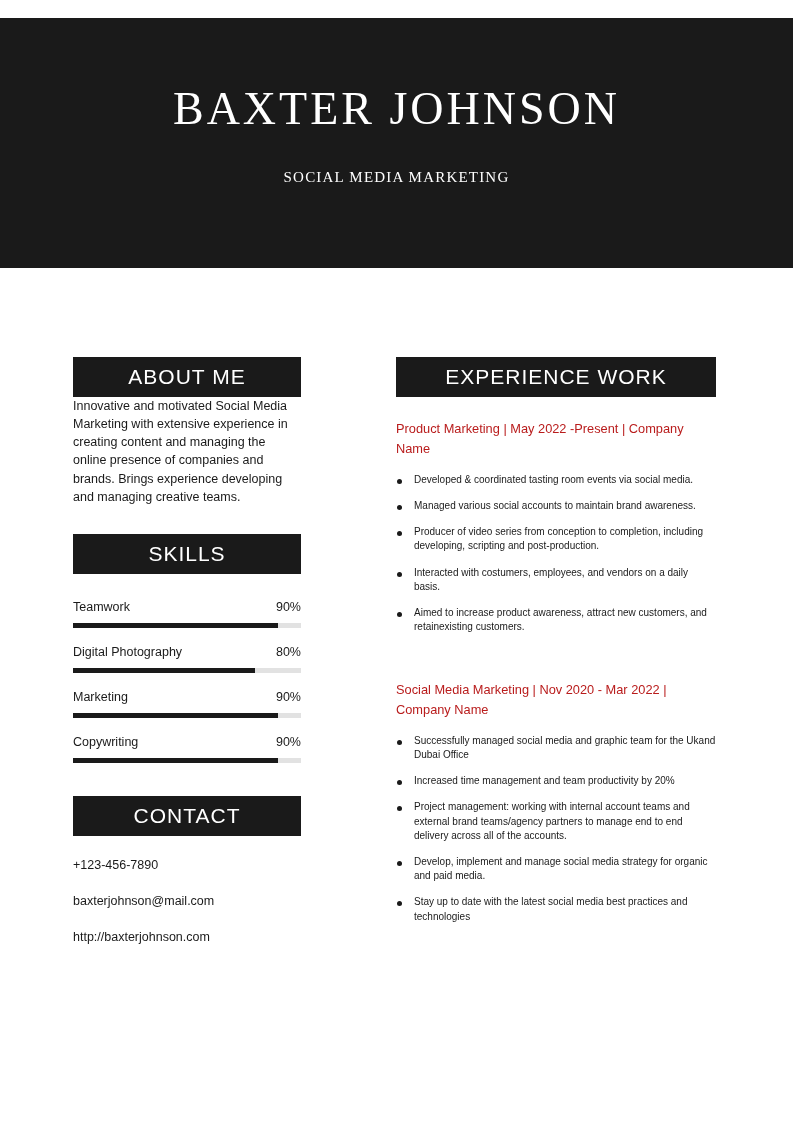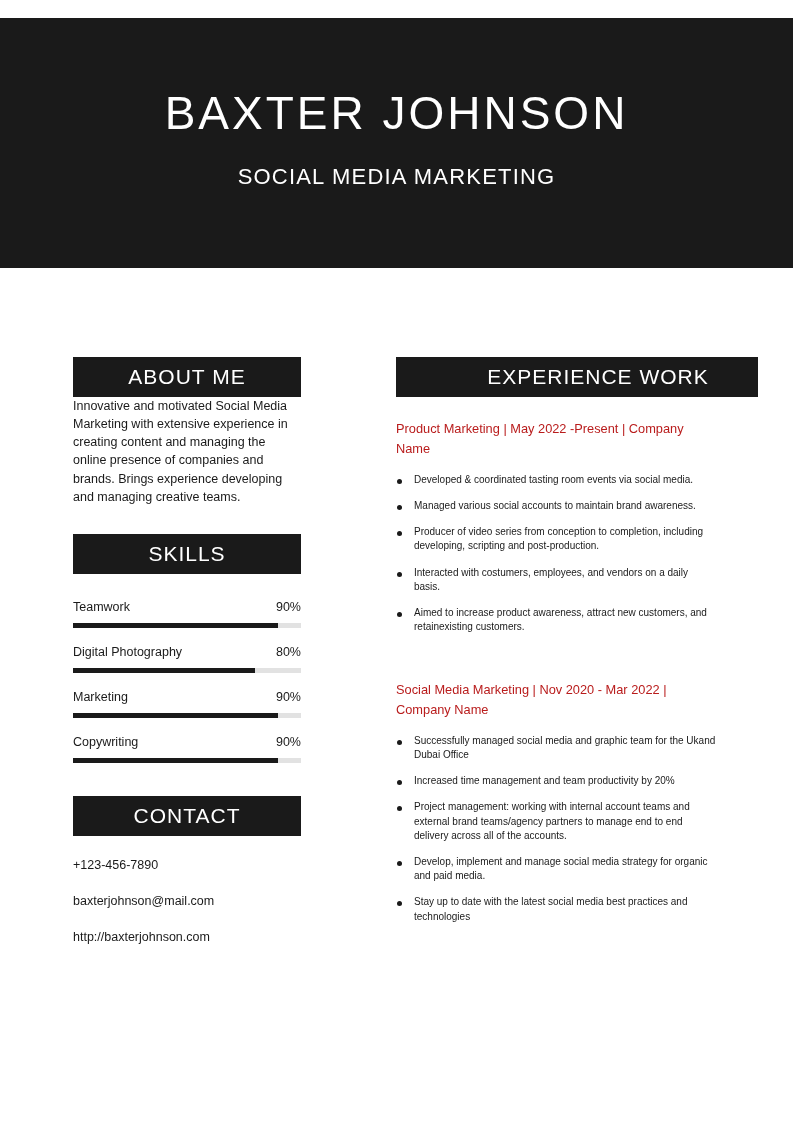--- a/index.html
+++ b/index.html
@@ -26,37 +26,38 @@
     position: absolute;
     left: 0;
     top: 18px;
     width: 793px;
     height: 250px;
     background: #1a1a1a;
     display: flex;
     flex-direction: column;
     align-items: center;
     justify-content: center;
+    font-family: Liberation Serif, serif;
   }
   .header-name {
     color: #ffffff;
     font-size: 46px;
     letter-spacing: 3px;
     font-weight: 400;
     line-height: 1.1;
     text-align: center;
     margin: 0 0 18px 0;
   }
   .header-role {
     color: #ffffff;
-    font-size: 22px;
+    font-size: 15px;
     letter-spacing: 1.2px;
     font-weight: 400;
     text-align: center;
-    margin: 8px;
+    margin: 16px;
   }
 
   
   .left-col {
     position: absolute;
     left: 73px;
     top: 357px;
     width: 228px;
   }
   .right-col {
@@ -71,21 +72,20 @@
     background: #1a1a1a;
     color: #ffffff;
     text-align: center;
     font-size: 21px;
     letter-spacing: 1px;
     padding: 8px 0 9px 0;
     line-height: 1.1;
   }
   .section-bar.wide {
     width: 320px;
-    padding-left: 42px;
   }
 
   
   .about-text {
     font-size: 12.5px;
     line-height: 1.45;
     color: #1a1a1a;
   }
 
   

